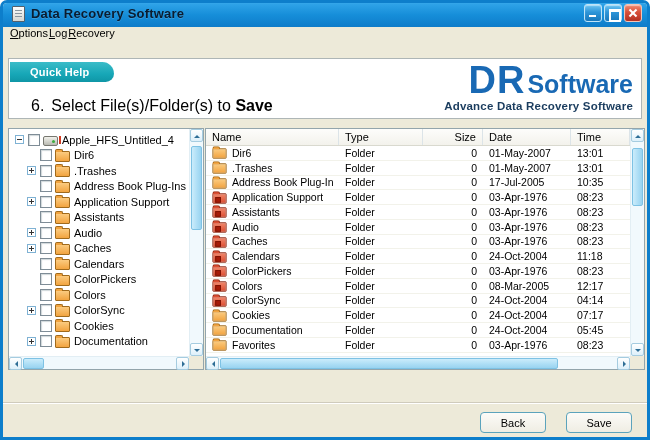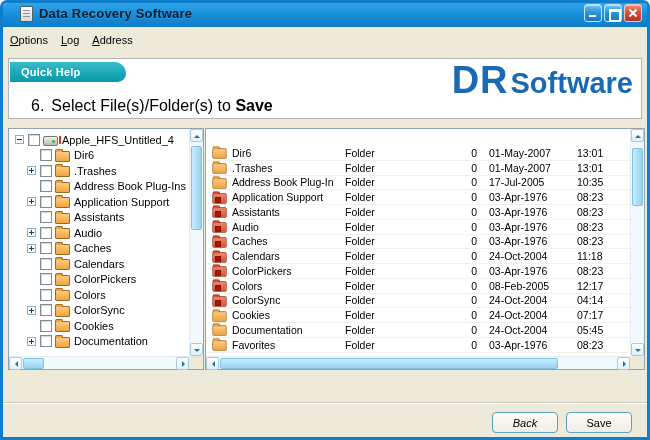--- a/index.html
+++ b/index.html
@@ -8,21 +8,21 @@
 
   .window{
     position:relative; width:650px; height:440px; overflow:hidden;
     background:var(--chrome-bg); border:3px solid var(--window-border);
     border-radius:7px 7px 0 0;
   }
   
   .titlebar{
     position:absolute; left:-3px; top:-3px; width:650px; height:27px;
     background:linear-gradient(180deg,#5FC0F0 0%,#2FA3E8 14%,#168ED9 55%,#0E7CC9 100%);
-    border-radius:7px 7px 0 0; display:flex; align-items:center; padding:0 18px;
+    border-radius:7px 7px 0 0; display:flex; align-items:center; padding:0 10px;
   }
   .app-icon{ position:relative; width:13px; height:16px; margin:0 6px 0 2px;
     background:linear-gradient(180deg,#FDFDFD,#D7D7D2); border:1px solid #55606B; border-radius:1px;}
   .app-icon::before{ content:""; position:absolute; left:2px; top:3px; width:7px; height:1px;
     background:#8A96A0; box-shadow:0 3px 0 #8A96A0, 0 6px 0 #8A96A0;}
   .title-text{ font-size:13px; font-weight:bold; color:#0A1C30; letter-spacing:.2px;
     text-shadow:0 1px 0 rgba(255,255,255,.15); }
   .winbtns{ position:absolute; right:8px; top:4px; display:flex; gap:2px; }
   .wbtn{ position:relative; width:18px; height:18px; border-radius:3px; cursor:default;
     border:1px solid #BFE4F8; background:linear-gradient(180deg,#6EC5F2,#2E95D8 45%,#1878BC);
@@ -30,37 +30,37 @@
   .wbtn.min::after{ content:""; position:absolute; left:4px; bottom:4px; width:7px; height:2px; background:#fff;}
   .wbtn.max::after{ content:""; position:absolute; left:4px; top:4px; width:8px; height:8px;
     border:2px solid #fff; border-top-width:3px;}
   .wbtn.close{ background:linear-gradient(180deg,#F08A70,#D8503A 45%,#B33022); border-color:#F4C4B4;}
   .wbtn.close::before,.wbtn.close::after{ content:""; position:absolute; left:3px; top:7px;
     width:10px; height:2px; background:#fff;}
   .wbtn.close::before{ transform:rotate(45deg);} .wbtn.close::after{ transform:rotate(-45deg);}
 
   
   .menubar{ position:absolute; left:0; top:24px; width:644px; height:19px;
-    background:var(--chrome-bg); display:flex; align-items:flex-end; padding-left:7px; gap:13px;}
+    background:var(--chrome-bg); display:flex; align-items:flex-start; padding-left:7px; gap:1px;}
   .menu-item{ display:inline-block; }
   .menu-item::first-letter{ text-decoration:underline; }
 
   
   .header-panel{ position:absolute; left:5px; top:55px; width:634px; height:61px;
     background:#fff; border:1px solid #AEB6B6; }
-  .quick-tab{ position:absolute; left:1px; top:3px; width:116px; height:20px;
+  .quick-tab{ position:absolute; left:1px; top:3px; width:104px; height:20px;
     background:linear-gradient(180deg,#3BBCC8,var(--tab-teal) 60%,#0F96A6);
     border-radius:0 14px 10px 0; color:#fff; font-weight:bold;
-    display:flex; align-items:center; padding-left:11px; letter-spacing:.2px;}
+    display:flex; align-items:center; padding-left:20px; letter-spacing:.2px;}
   .instruction{ position:absolute; left:22px; top:38px; font-size:16px; }
   .instruction .step{ margin-right:7px; }
   .logo{ position:absolute; right:8px; top:2px; text-align:right; }
   .logo-line{ line-height:1; white-space:nowrap; }
   .logo-dr{ font-size:38px; font-weight:bold; color:var(--logo-blue); letter-spacing:1px;margin-top:19px;}
-  .logo-sw{ font-size:29px; font-weight:bold; color:var(--logo-blue); margin-left:2px;}
+  .logo-sw{ font-size:25px; font-weight:bold; color:var(--logo-blue); margin-left:2px;}
   .logo-tagline{ font-size:11.5px; font-weight:bold; color:var(--tagline-navy); margin-top:1px; letter-spacing:.2px;}
 
   
   .tree-panel{ position:absolute; left:5px; top:125px; width:196px; height:242px;
     background:#fff; border:1px solid #93A5AC; }
   .table-panel{ position:absolute; left:202px; top:125px; width:440px; height:242px;
     background:#fff; border:1px solid #93A5AC; }
 
   
   .tree-view{ position:absolute; left:0; top:0; right:14px; bottom:13px; overflow:hidden; padding:3px 0 0 6px;}
@@ -124,53 +124,54 @@
   .thumb-h{ position:absolute; top:1px; height:11px; border:1px solid #7EC2E4; border-radius:2px;
     background:linear-gradient(180deg,#CBECFB,var(--scroll-thumb) 60%,#99D3F0);}
   .scroll-corner{ position:absolute; right:0; bottom:0; width:14px; height:13px; background:var(--chrome-bg);}
 
   
   .footer-divider{ position:absolute; left:0; bottom:33px; width:644px; height:2px;
     border-top:1px solid #CFCBBC; border-bottom:1px solid #FFFFFF;}
   .btn{ position:absolute; top:409px; width:66px; height:21px; border:1px solid #5BA3BC; border-radius:4px;
     background:linear-gradient(180deg,#FCFBF8,#EFEDE3); font-family:"Liberation Sans",sans-serif;
     font-size:11px; color:#000; }
-  .btn.back{ right:89px;font-style:italic; } .btn.save{ right:15px; }
+  .btn.back{ right:101px; } .btn.save{ right:15px; }
 </style>
 </head>
 <body>
 
 <div class="window">
 
   <div class="titlebar">
     <span class="app-icon"></span>
     <span class="title-text">Data Recovery Software</span>
     <div class="winbtns">
       <span class="wbtn min"></span>
       <span class="wbtn max"></span>
       <span class="wbtn close"></span>
     </div>
   </div>
 
   <div class="menubar">
       <span class="menu-item">Options</span>
       <span class="menu-item">Log</span>
-      <span class="menu-item">Address</span>
+      <span class="menu-item">Recovery</span>
     </div>
 
   <div class="header-panel">
     <div class="quick-tab">Quick Help</div>
     <div class="instruction">
       <span class="step">6.</span><span>Select File(s)/Folder(s) to</span>
       <b>Save</b>
     </div>
     <div class="logo">
       <div class="logo-line">
         <span class="logo-dr">DR</span><span class="logo-sw">Software</span>
       </div>
+      <div class="logo-tagline">Advance Data Recovery Software</div>
     </div>
   </div>
 
   <div class="tree-panel">
     <div class="tree-view">
         <div class="tree-row">
           <span class="toggle minus"></span>
           <span class="checkbox"></span>
           <span class="icon-drive"></span>
           <span class="tree-label">Apple_HFS_Untitled_4</span>
@@ -261,20 +262,27 @@
     </div>
     <div class="hscroll">
       <span class="sbtn left"></span>
       <div class="thumb-h" style="left:14px; width:21px;"></div>
       <span class="sbtn right"></span>
     </div>
     <div class="scroll-corner"></div>
   </div>
 
   <div class="table-panel">
+    <div class="thead grid-row">
+        <div class="cell">Name</div>
+        <div class="cell">Type</div>
+        <div class="cell right">Size</div>
+        <div class="cell">Date</div>
+        <div class="cell">Time</div>
+      </div>
     <div class="tbody">
         <div class="trow grid-row">
           <div class="cell">
             <span class="icon-folder"></span>
             <span class="name-label">Dir6</span>
           </div>
           <div class="cell">Folder</div>
           <div class="cell right">0</div>
           <div class="cell">01-May-2007</div>
           <div class="cell">13:01</div>
@@ -359,21 +367,21 @@
           <div class="cell">03-Apr-1976</div>
           <div class="cell">08:23</div>
         </div>
         <div class="trow grid-row">
           <div class="cell">
             <span class="icon-folder red"></span>
             <span class="name-label">Colors</span>
           </div>
           <div class="cell">Folder</div>
           <div class="cell right">0</div>
-          <div class="cell">08-Feb-2005</div>
+          <div class="cell">08-Mar-2005</div>
           <div class="cell">12:17</div>
         </div>
         <div class="trow grid-row">
           <div class="cell">
             <span class="icon-folder red"></span>
             <span class="name-label">ColorSync</span>
           </div>
           <div class="cell">Folder</div>
           <div class="cell right">0</div>
           <div class="cell">24-Oct-2004</div>

